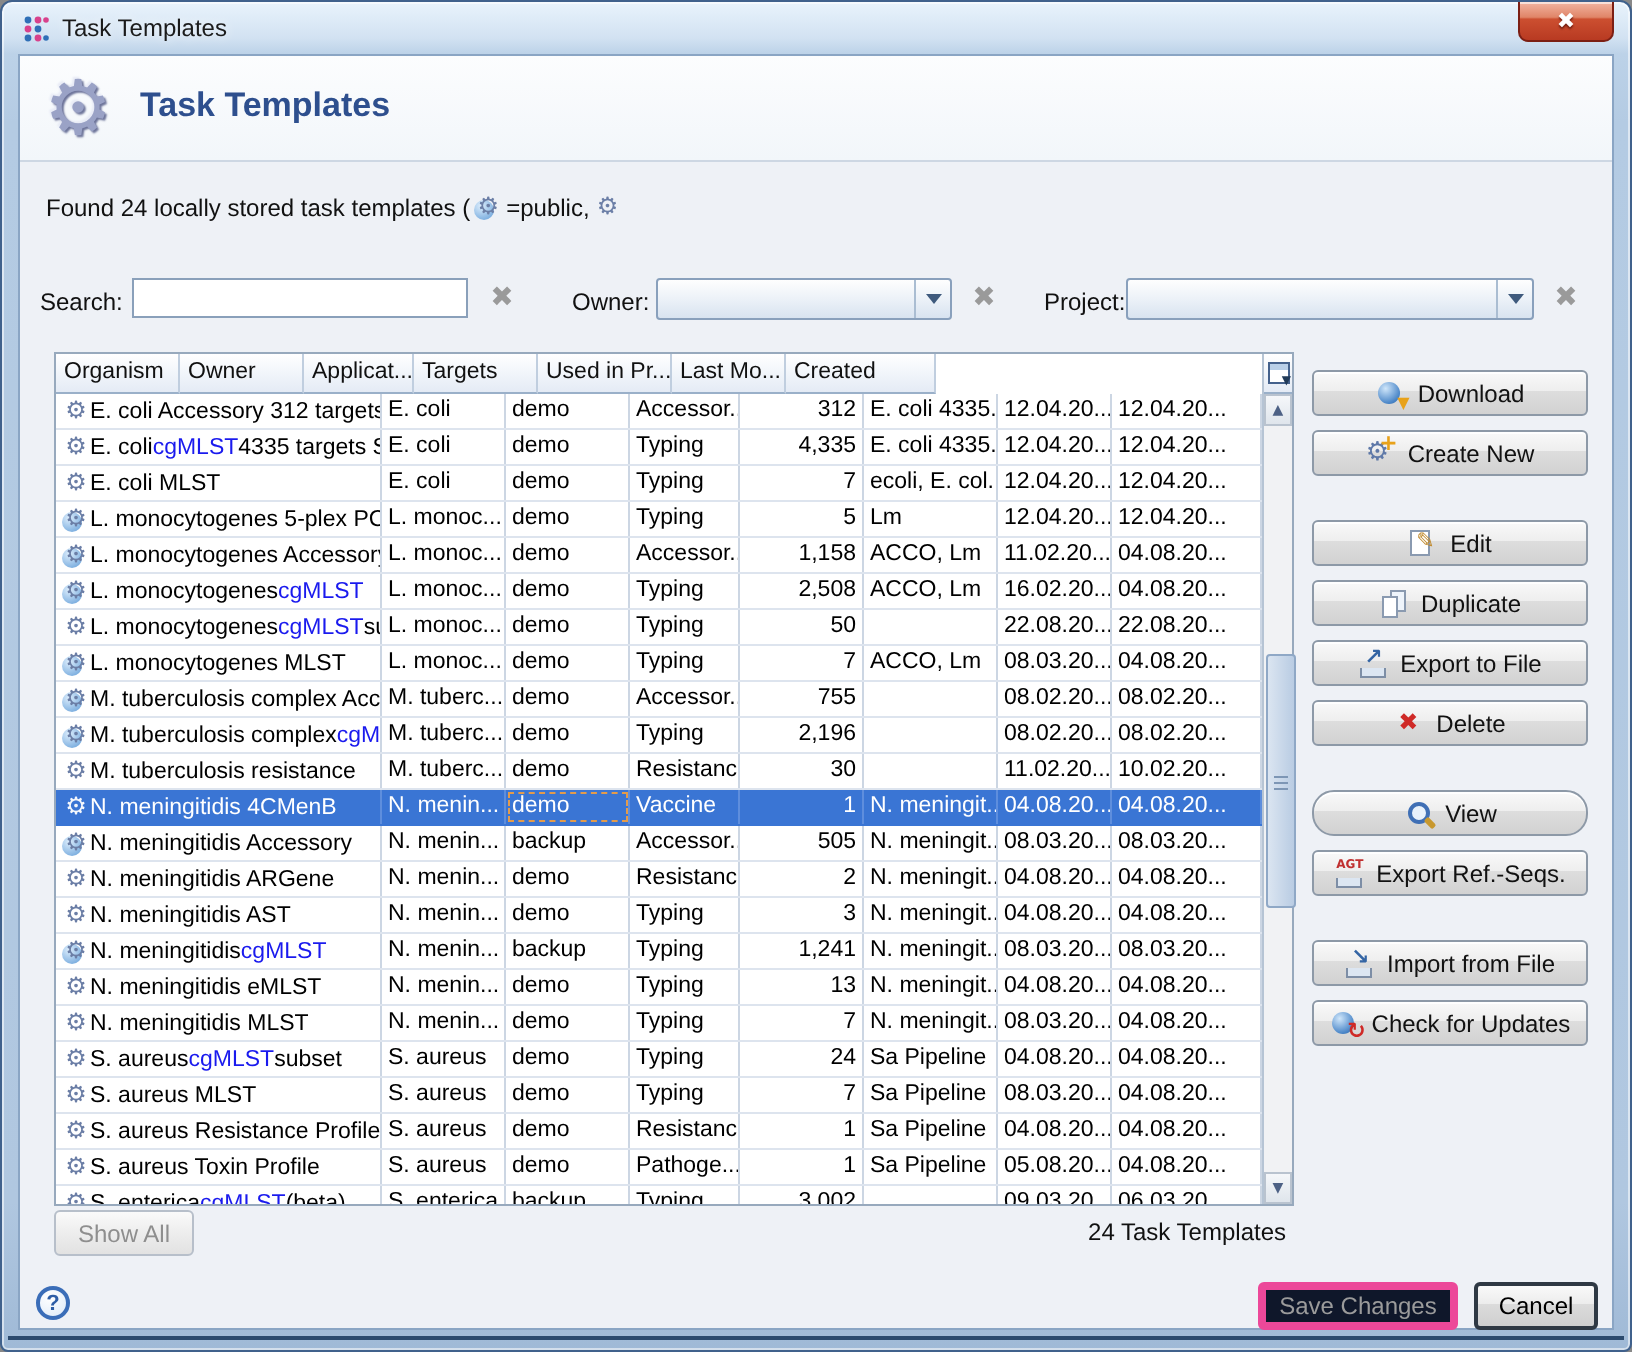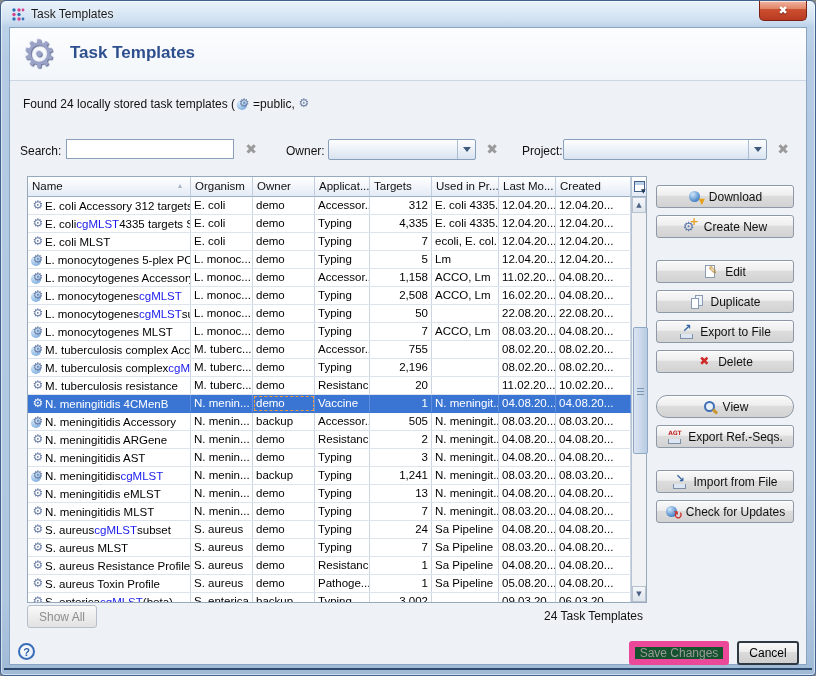--- a/index.html
+++ b/index.html
@@ -100,21 +100,21 @@
   
   .show-all{position:absolute;left:17px;top:577px;width:70px;height:23px;box-sizing:border-box;border:1px solid #b7bfca;
     border-radius:3px;background:linear-gradient(#fafafa,#ededed 50%,#e2e2e2);color:#8e8e8e;font-size:12px;
     display:flex;align-items:center;justify-content:center;}
   .count-label{position:absolute;right:163px;top:581px;font-size:12px;color:#111;}
   .help-btn{position:absolute;left:8px;top:615px;width:17px;height:17px;border:2px solid #3a6db8;border-radius:50%;
     background:radial-gradient(circle at 35% 30%,#ffffff,#dce9f8);color:#2d5da6;font-size:11px;font-weight:bold;
     display:flex;align-items:center;justify-content:center;box-sizing:border-box;}
   .dlg-btn{position:absolute;top:613px;height:24px;box-sizing:border-box;border-radius:3px;font-size:12px;
     display:flex;align-items:center;justify-content:center;cursor:default;}
-  .save-btn{left:619px;width:100px;background:#14532d;border:6px solid #ec4899;color:#9b9b9b;}
+  .save-btn{left:619px;width:100px;background:#0f172a;border:4px solid #ec4899;color:#9b9b9b;}
   .cancel-btn{left:727px;width:62px;background:linear-gradient(#f9f9f9,#ececec 45%,#dbdbdb 46%,#cfcfcf);
     border:2px solid #2f3944;color:#000;}
 </style>
 </head>
 <body>
 
 <div class="window">
   <div class="titlebar">
     <span class="app-icon">
       <svg width="14" height="14" viewBox="0 0 14 14">
@@ -169,21 +169,20 @@
       <span class="val"></span>
       <span class="arrow">
           <span class="tri-down"></span>
         </span>
     </div>
     <div class="clear-x" style="left:764px">✖</div>
 
     <div class="table-area">
       <div class="grid">
         <div class="thead" id="thead">
-            <div class="th" style="width: 163px;"><span>Name</span><span class="sort-asc">▴</span></div>
             <div class="th" style="width: 62px;"><span>Organism</span></div>
             <div class="th" style="width: 62px;"><span>Owner</span></div>
             <div class="th" style="width: 55px;"><span>Applicat...</span></div>
             <div class="th" style="width: 62px;"><span>Targets</span></div>
             <div class="th" style="width: 67px;"><span>Used in Pr...</span></div>
             <div class="th" style="width: 57px;"><span>Last Mo...</span></div>
             <div class="th" style="width: 75px;"><span>Created</span></div>
           </div>
         <div class="tbody" id="tbody">
             <div class="tr">
@@ -345,21 +344,21 @@
             <div class="tr">
               <div class="td name-cell" style="width: 163px;">
                 <span class="tt-icon">
                   <span class="g">⚙</span>
                 </span>
                 <span>M. tuberculosis resistance</span>
               </div>
               <div class="td" style="width: 62px;">M. tuberc...</div>
               <div class="td" style="width: 62px;">demo</div>
               <div class="td" style="width: 55px;">Resistance</div>
-              <div class="td num" style="width: 62px;">20</div>
+              <div class="td num" style="width: 62px;">30</div>
               <div class="td" style="width: 67px;"></div>
               <div class="td" style="width: 57px;">11.02.20...</div>
               <div class="td" style="width: 75px;">10.02.20...</div>
             </div>
             <div class="tr selected">
               <div class="td name-cell" style="width: 163px;">
                 <span class="tt-icon">
                   <span class="g">⚙</span>
                 </span>
                 <span>N. meningitidis 4CMenB</span>

